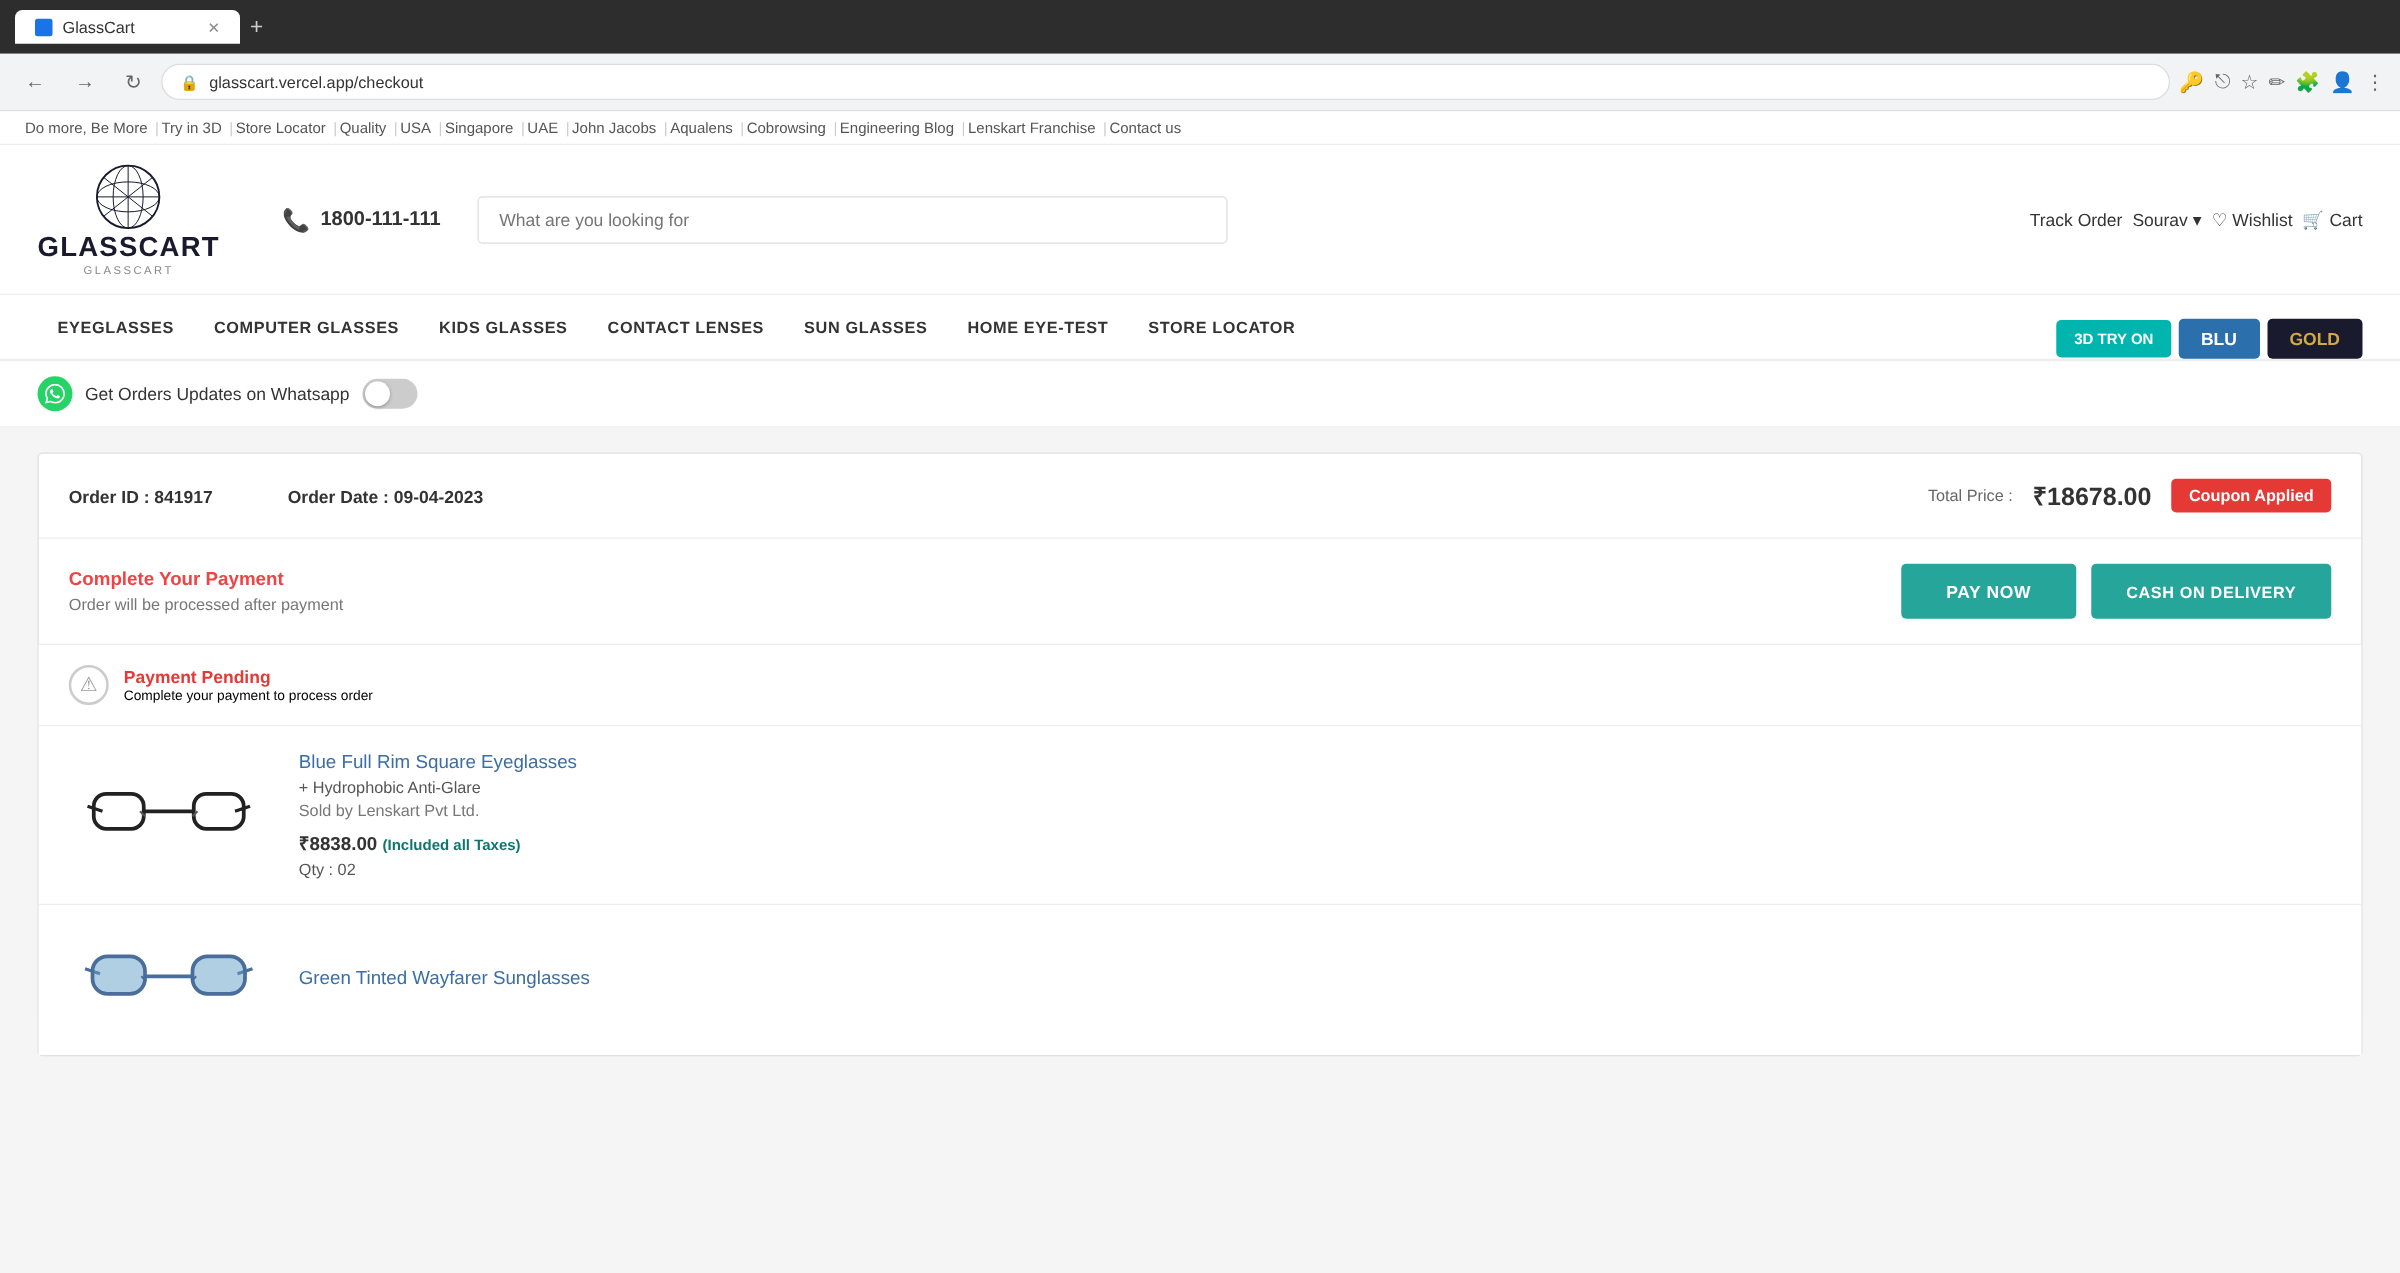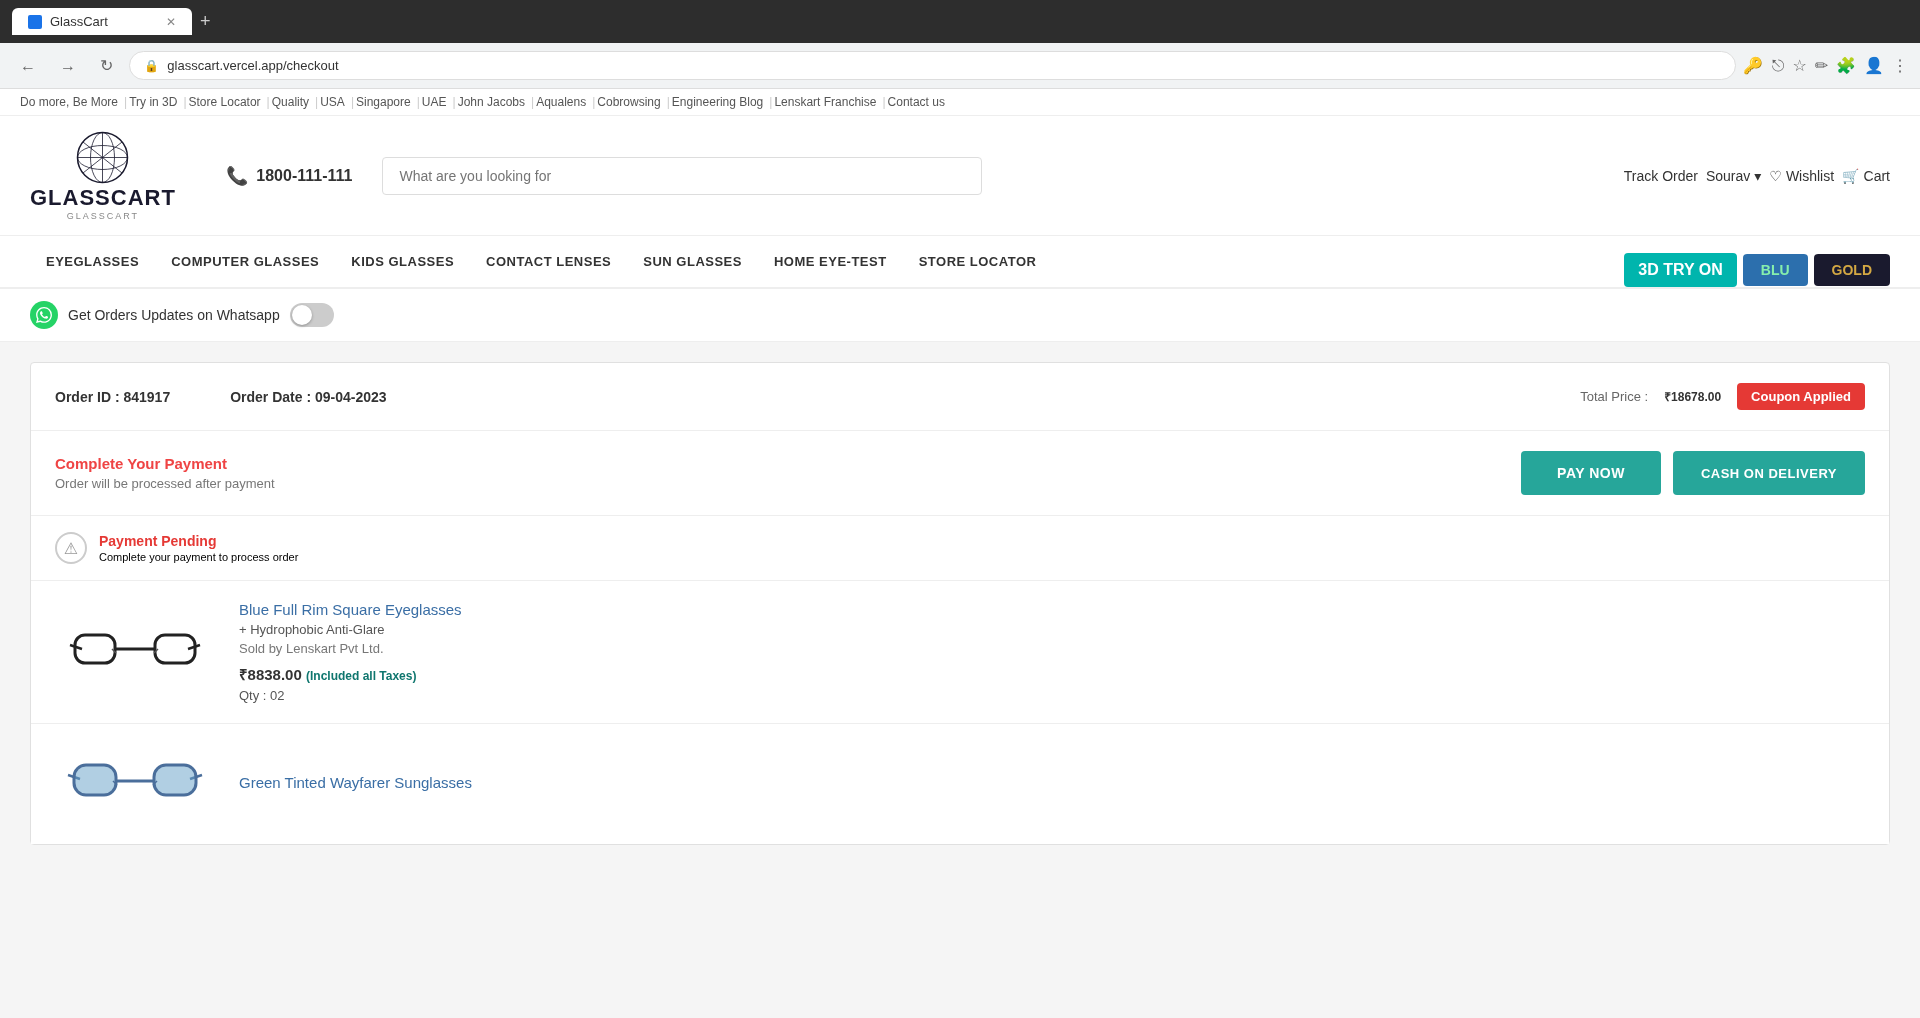--- a/index.html
+++ b/index.html
@@ -36,41 +36,41 @@
     .header-actions .track { color: #333; }
     .header-actions .user { display: flex; align-items: center; gap: 4px; }
     .header-actions .wishlist { display: flex; align-items: center; gap: 4px; }
     .header-actions .cart { display: flex; align-items: center; gap: 4px; }
 
     
     .nav { background: white; border-bottom: 2px solid #eee; padding: 0 30px; display: flex; align-items: flex-end; justify-content: space-between; }
     .nav-links { display: flex; align-items: center; gap: 0; }
     .nav-link { padding: 18px 16px; font-size: 13px; font-weight: 600; color: #333; text-transform: uppercase; cursor: pointer; white-space: nowrap; letter-spacing: 0.5px; }
     .nav-right { display: flex; align-items: center; gap: 6px; }
-    .btn-3d { background: #00b5ad; color: white; padding: 8px 14px; border-radius: 4px; font-size: 16px; font-weight: 700; cursor: pointer; border: none; }
-    .btn-blu { background: #2c6fad; color: #86efac; padding: 8px 18px; border-radius: 4px; font-size: 14px; font-weight: 700; cursor: pointer; border: none; }
+    .btn-3d { background: #00b5ad; color: white; padding: 8px 14px; border-radius: 4px; font-size: 12px; font-weight: 700; cursor: pointer; border: none; }
+    .btn-blu { background: #2c6fad; color: #ffffff; padding: 8px 18px; border-radius: 4px; font-size: 14px; font-weight: 700; cursor: pointer; border: none; }
     .btn-gold { background: #1a1a2e; color: #d4a843; padding: 8px 18px; border-radius: 4px; font-size: 14px; font-weight: 700; cursor: pointer; border: none; }
 
     
     .whatsapp-bar { background: white; padding: 12px 30px; display: flex; align-items: center; gap: 10px; border-bottom: 1px solid #eee; }
     .whatsapp-icon { width: 28px; height: 28px; background: #25d366; border-radius: 50%; display: flex; align-items: center; justify-content: center; color: white; font-size: 16px; }
     .toggle { width: 44px; height: 24px; background: #ccc; border-radius: 12px; position: relative; cursor: pointer; }
     .toggle-thumb { width: 20px; height: 20px; background: white; border-radius: 50%; position: absolute; top: 2px; left: 2px; transition: left 0.2s; box-shadow: 0 1px 3px rgba(0,0,0,0.3); }
 
     
     .main { padding: 20px 30px; }
     .checkout-card { background: white; border-radius: 4px; border: 1px solid #e0e0e0; margin-bottom: 0; }
     
     
     .order-header { padding: 20px 24px; display: flex; align-items: center; border-bottom: 1px solid #eee; }
     .order-info { display: flex; align-items: center; gap: 60px; flex: 1; }
     .order-field span { font-weight: 700; color: #333; }
     .total-price { display: flex; align-items: center; gap: 16px; margin-left: auto; }
     .total-label { color: #666; font-size: 13px; }
-    .total-amount { font-weight: 700; font-size: 12px; color: #333; }
+    .total-amount { font-weight: 700; font-size: 20px; color: #333; }
     .coupon-badge { background: #e53935; color: white; padding: 6px 14px; border-radius: 4px; font-size: 13px; font-weight: 700; }
 
     
     .payment-section { padding: 20px 24px; display: flex; align-items: center; border-bottom: 1px solid #eee; }
     .payment-text { flex: 1; }
     .payment-title { font-size: 15px; font-weight: 700; color: #ef4444; margin-bottom: 4px; }
     .payment-sub { font-size: 13px; color: #777; }
     .payment-buttons { display: flex; gap: 12px; }
     .btn-pay { background: #26a69a; color: white; padding: 14px 36px; border: none; border-radius: 4px; font-size: 14px; font-weight: 700; cursor: pointer; letter-spacing: 0.5px; }
     .btn-cod { background: #26a69a; color: white; padding: 14px 28px; border: none; border-radius: 4px; font-size: 13px; font-weight: 700; cursor: pointer; letter-spacing: 0.5px; }

